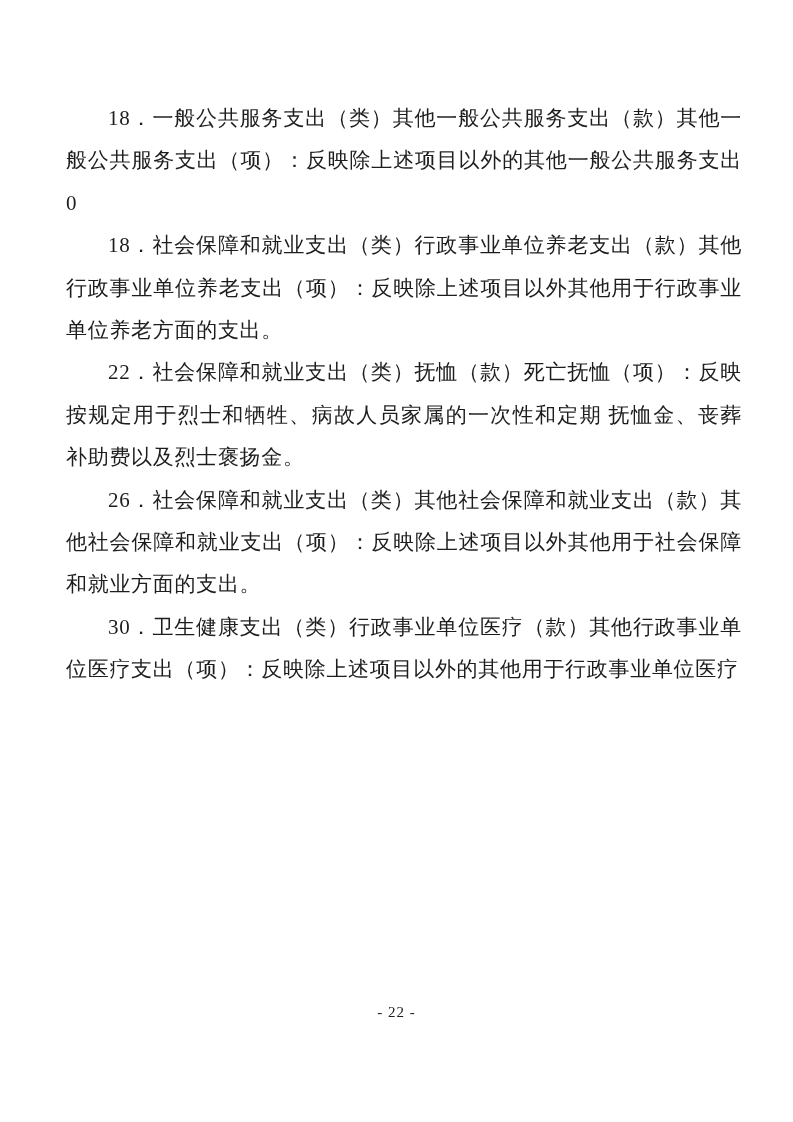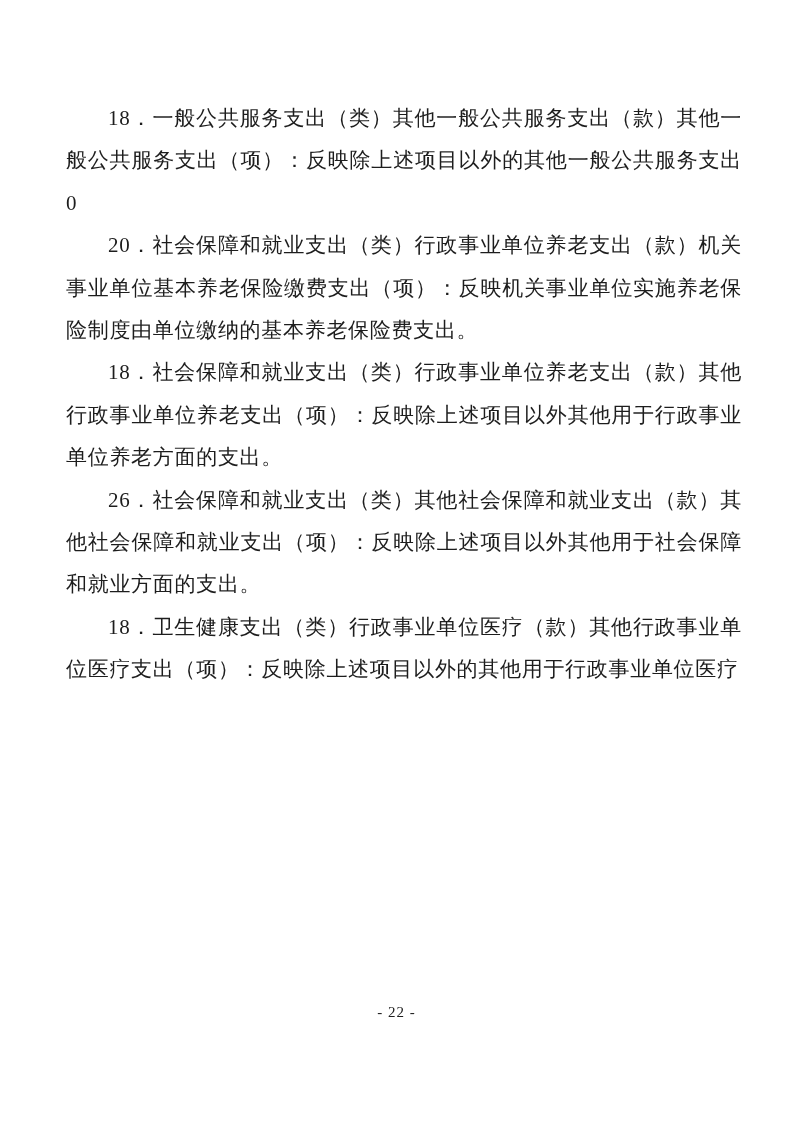--- a/index.html
+++ b/index.html
@@ -45,19 +45,19 @@
     letter-spacing: 1px;
     color: #1d1d1d;
   }
 </style>
 </head>
 <body>
 
 <div class="page">
   <div class="page-body">
     <p class="para">18．一般公共服务支出（类）其他一般公共服务支出（款）其他一般公共服务支出（项）：反映除上述项目以外的其他一般公共服务支出 0</p>
-    <p class="para">20．社会保障和就业支出（类）行政事业单位养老支出（款）机关事业单位基本养老保险缴费支出（项）：反映机关事业单位实施养老保险制度由单位缴纳的基本养老保险费支出。</p>
     <p class="para">18．社会保障和就业支出（类）行政事业单位养老支出（款）其他行政事业单位养老支出（项）：反映除上述项目以外其他用于行政事业单位养老方面的支出。</p>
+    <p class="para">22．社会保障和就业支出（类）抚恤（款）死亡抚恤（项）：反映按规定用于烈士和牺牲、病故人员家属的一次性和定期 抚恤金、丧葬补助费以及烈士褒扬金。</p>
     <p class="para">26．社会保障和就业支出（类）其他社会保障和就业支出（款）其他社会保障和就业支出（项）：反映除上述项目以外其他用于社会保障和就业方面的支出。</p>
-    <p class="para">18．卫生健康支出（类）行政事业单位医疗（款）其他行政事业单位医疗支出（项）：反映除上述项目以外的其他用于行政事业单位医疗</p>
+    <p class="para">30．卫生健康支出（类）行政事业单位医疗（款）其他行政事业单位医疗支出（项）：反映除上述项目以外的其他用于行政事业单位医疗</p>
   </div>
   <div class="page-footer">- 22 -</div>
 </div>
 
 </body></html>

